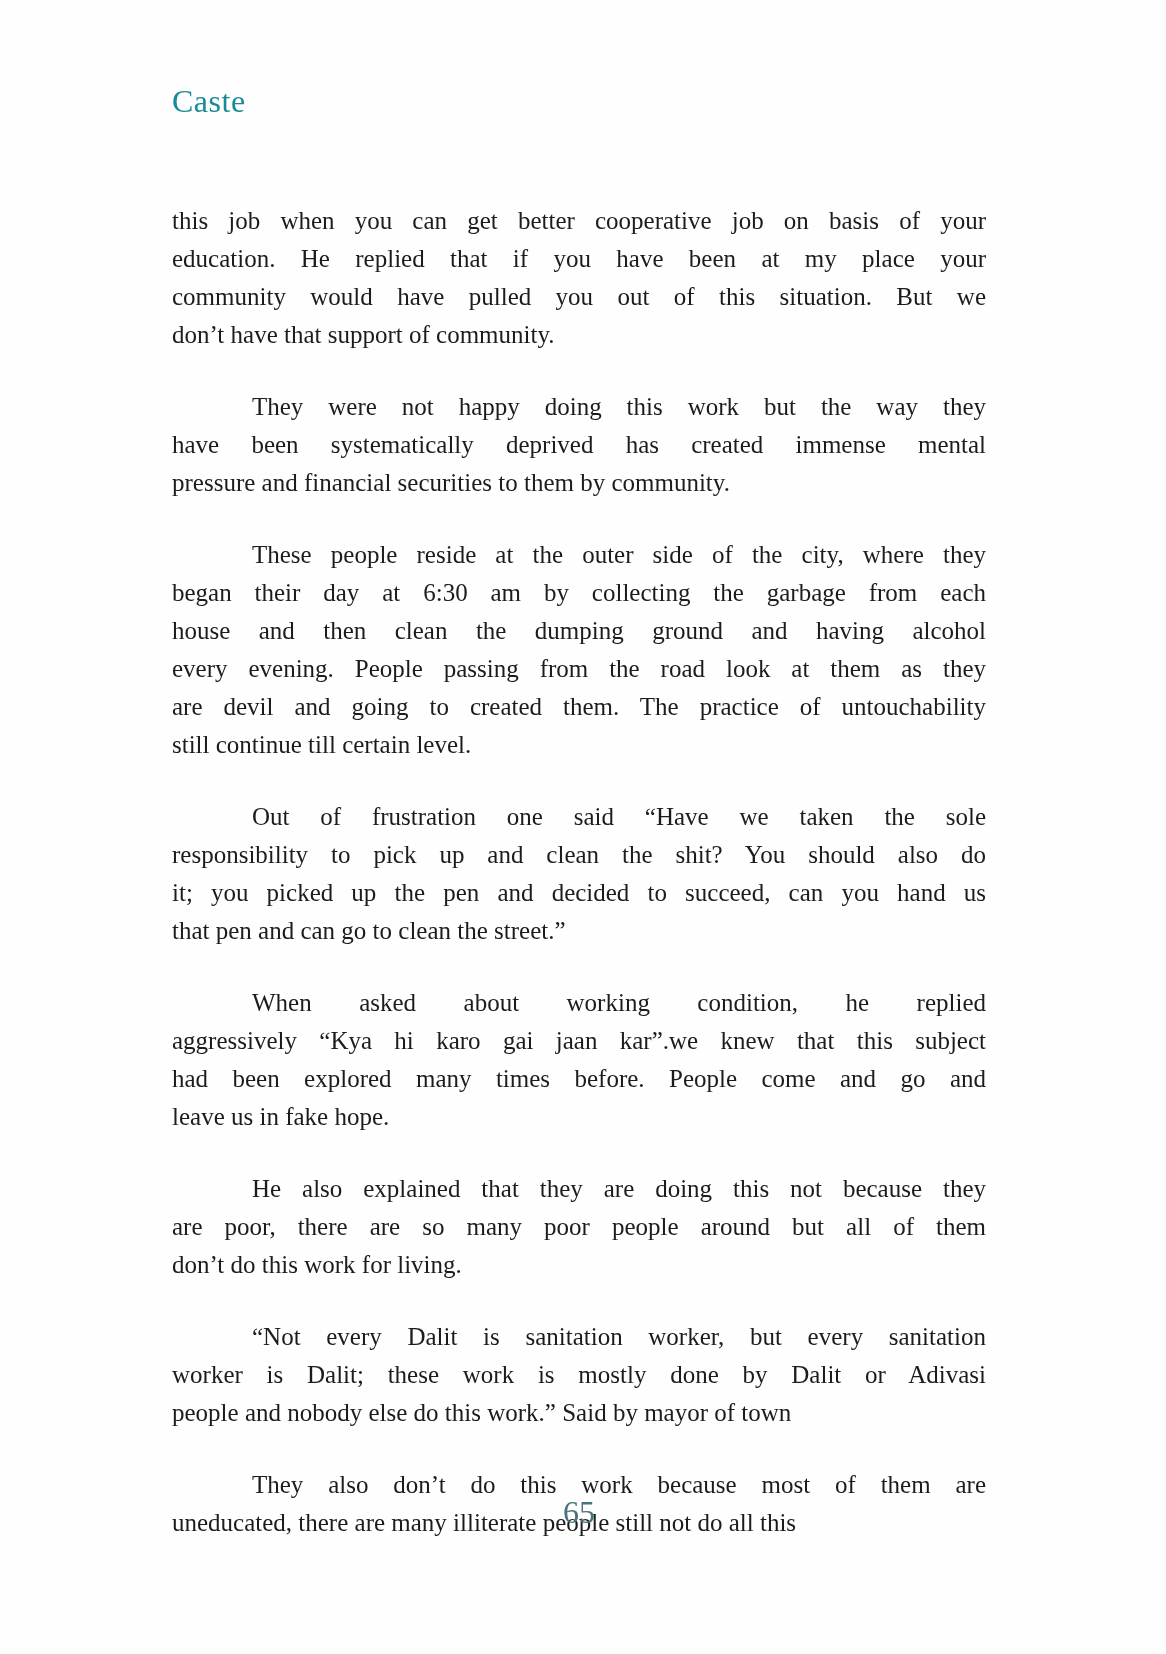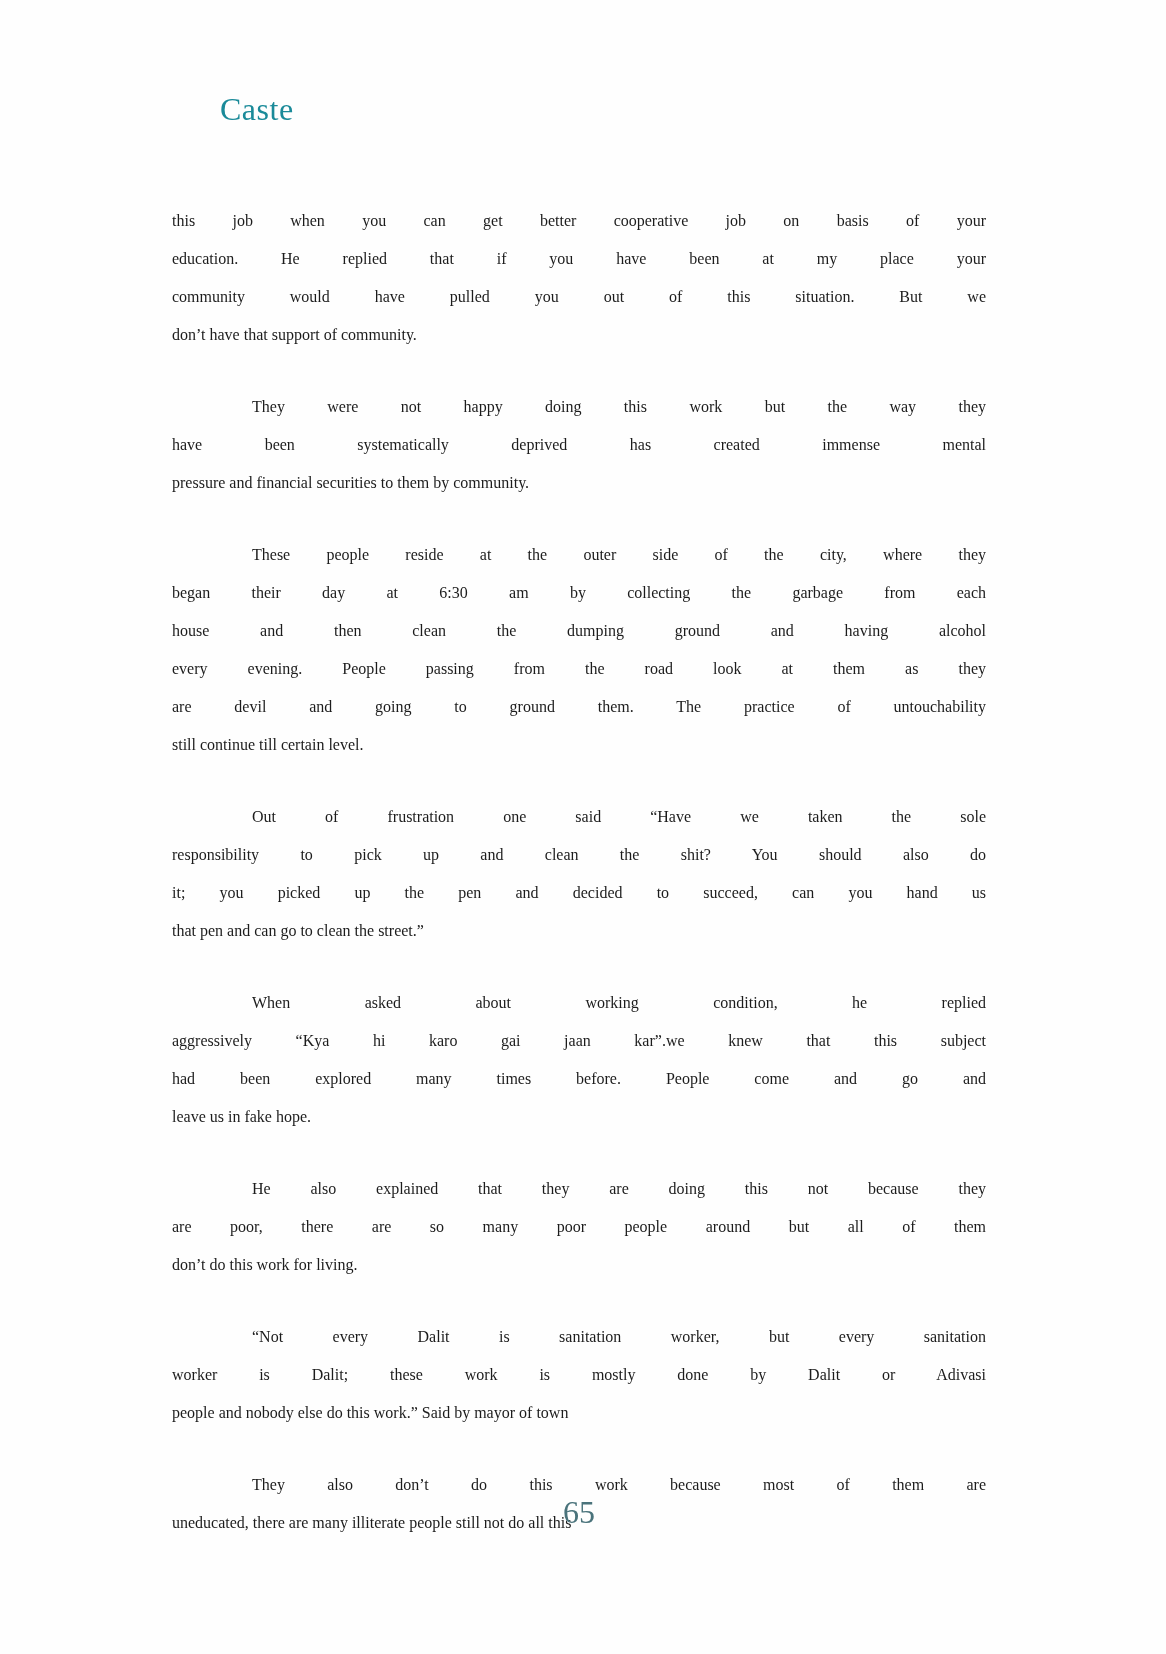--- a/index.html
+++ b/index.html
@@ -11,39 +11,38 @@
     position: relative;
     width: 1166px;
     height: 1654px;
     background: #fefefe;
     font-family: "Liberation Serif", "DejaVu Serif", serif;
     overflow: hidden;
   }
   .running-head {
     position: absolute;
     left: 172px;
-    top: 92px;
+    top: 84px;
     font-size: 32px;
     line-height: 34px;
     color: var(--accent, #1a8a99);
     letter-spacing: 0.5px;
-    margin-left: 48px;
   }
   .body-text {
     position: absolute;
     left: 172px;
     top: 202px;
     width: 814px;
     color: var(--body, #1c1c1c);
   }
   .para {
     margin: 0 0 9px 0;
   }
   .pline {
-    font-size: 16px;
+    font-size: 25px;
     line-height: 38px;
     text-align: justify;
     text-align-last: justify;
   }
   .pline.last {
     text-align-last: left;
   }
   .pline.first-indent {
     padding-left: 80px;
     margin-top: 34px;
@@ -74,21 +73,21 @@
       <div class="para">
         <div class="pline first-indent">They were not happy doing this work but the way they</div>
         <div class="pline">have been systematically deprived has created immense mental</div>
         <div class="pline last">pressure and financial securities to them by community.</div>
       </div>
       <div class="para">
         <div class="pline first-indent">These people reside at the outer side of the city, where they</div>
         <div class="pline">began their day at 6:30 am by collecting the garbage from each</div>
         <div class="pline">house and then clean the dumping ground and having alcohol</div>
         <div class="pline">every evening. People passing from the road look at them as they</div>
-        <div class="pline">are devil and going to ground them. The practice of untouchability</div>
+        <div class="pline">are devil and going to created them. The practice of untouchability</div>
         <div class="pline last">still continue till certain level.</div>
       </div>
       <div class="para">
         <div class="pline first-indent">Out of frustration one said “Have we taken the sole</div>
         <div class="pline">responsibility to pick up and clean the shit? You should also do</div>
         <div class="pline">it; you picked up the pen and decided to succeed, can you hand us</div>
         <div class="pline last">that pen and can go to clean the street.”</div>
       </div>
       <div class="para">
         <div class="pline first-indent">When asked about working condition, he replied</div>

